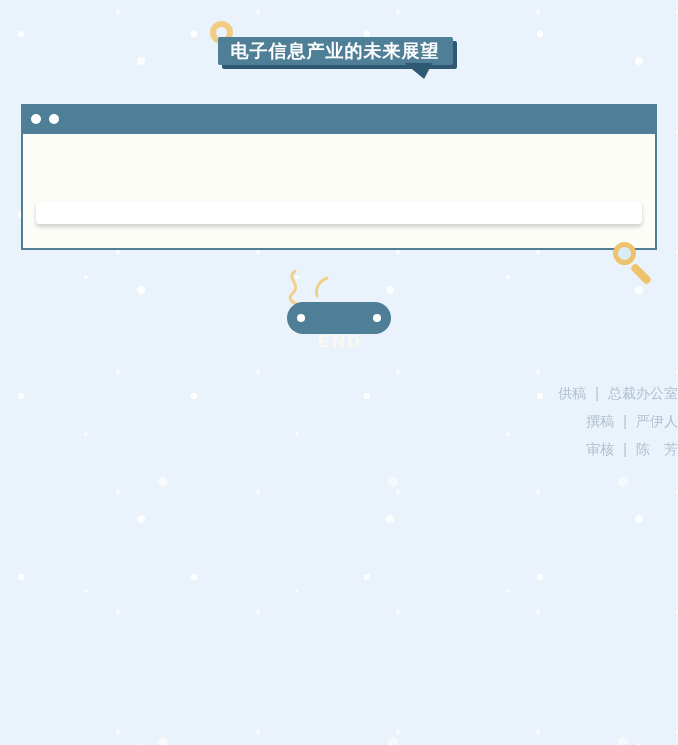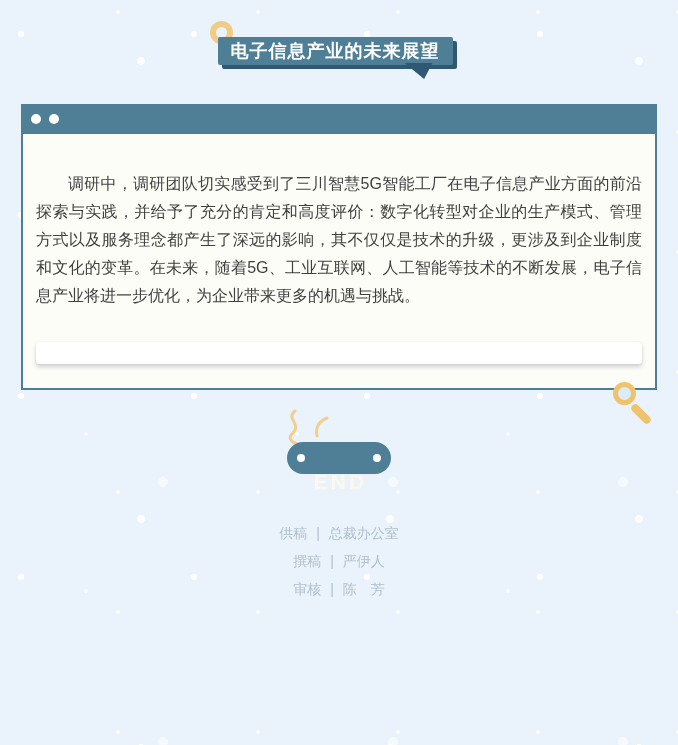--- a/index.html
+++ b/index.html
@@ -133,33 +133,33 @@
     border-radius:16px;
     display:flex;align-items:center;justify-content:space-between;
     padding:0 10px;
     box-sizing:border-box;
     width:104px;
   }
   .end-dot{width:8px;height:8px;border-radius:50%;background:#ffffff;}
   .end-label{
     color:#fcf8ee;
     font-weight:bold;
-    font-size:21px;
+    font-size:17px;
     letter-spacing:3px;
     padding-left:3px;
     margin-top:48px;
   }
   
   .footer{
     margin-top:45px;
     text-align:center;
     color:#aec0cd;
     font-size:14px;
   }
-  .credit{line-height:28px;}
+  .credit{line-height:28px;text-align:right;}
   .sep{margin:0 9px;}
 </style>
 </head>
 <body>
 
 <div class="page">
 
   <div class="title-wrap">
     <span class="title-ring"></span>
     <div class="title-badge">
@@ -167,21 +167,20 @@
       <span class="badge-tail"></span>
     </div>
   </div>
 
   <div class="card">
     <div class="card-header">
       <span class="win-dot"></span>
       <span class="win-dot"></span>
     </div>
     <div class="card-body">
-      <p>调研中，调研团队切实感受到了三川智慧5G智能工厂在电子信息产业方面的前沿探索与实践，并给予了充分的肯定和高度评价：数字化转型对企业的生产模式、管理方式以及服务理念都产生了深远的影响，其不仅仅是技术的升级，更涉及到企业制度和文化的变革。在未来，随着5G、工业互联网、人工智能等技术的不断发展，电子信息产业将进一步优化，为企业带来更多的机遇与挑战。</p>
       <div class="divider-bar"></div>
     </div>
     <div class="magnifier">
       <span class="lens"></span>
       <span class="handle"></span>
     </div>
   </div>
 
   <div class="end-wrap">
     <svg class="squiggle" width="70" height="38" viewBox="0 0 70 38">

